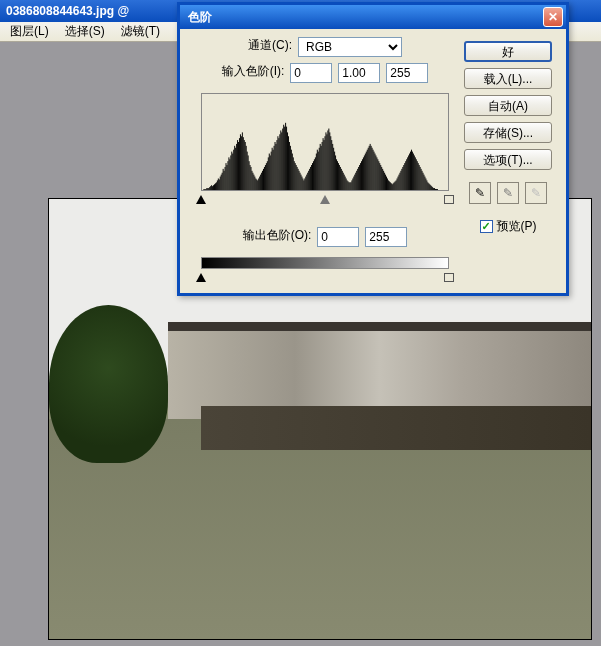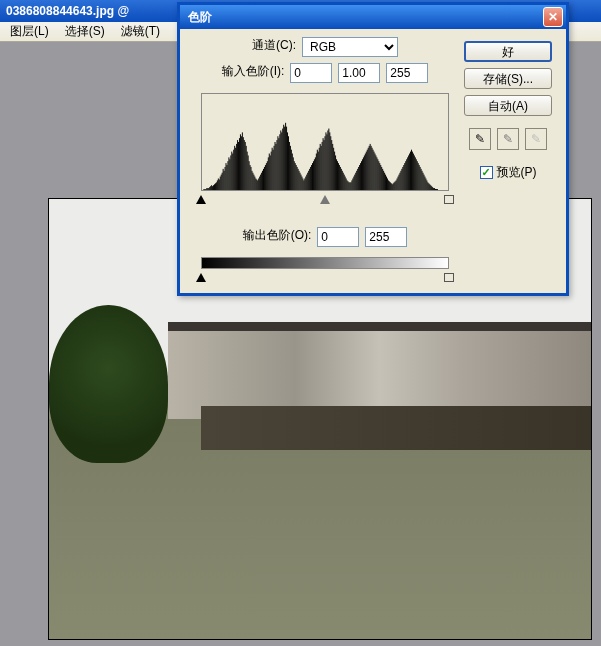--- a/index.html
+++ b/index.html
@@ -17,21 +17,21 @@
 .boats{position:absolute;top:47%;left:28%;right:0;height:10%;background:linear-gradient(to right,#4a4438,#3a3428)}
 .water{position:absolute;top:50%;left:0;right:0;bottom:0;background:linear-gradient(to bottom,#7a7d64,#888a70)}
 .dialog{position:absolute;left:177px;top:2px;width:392px;height:294px;border:3px solid #0a4dbc;background:#ece9d8;box-shadow:2px 2px 6px rgba(0,0,0,.3)}
 .dlg-titlebar{height:24px;background:linear-gradient(#3d8ff0,#0a4dbc);display:flex;align-items:center;justify-content:space-between;padding:0 3px 0 8px;color:#fff;font-weight:bold}
 .close-btn{width:20px;height:20px;background:linear-gradient(#f0a896,#d9573c);border:1px solid #fff;border-radius:3px;display:flex;align-items:center;justify-content:center;color:#fff;font-weight:bold;font-size:13px;cursor:pointer}
 .dlg-body{padding:8px 10px;display:flex}
 .dlg-left{flex:1;display:flex;flex-direction:column;align-items:center;gap:6px}
 .row{display:flex;gap:6px}
 .label{text-align:right}
 select,input[type=text]{border:1px solid #7f9db9;background:#fff;height:20px;font-size:12px;padding:1px 3px}
-select{width:96px}
+select{width:104px}
 .num-input{width:42px;text-align:left}
 .histogram-box{width:248px;height:98px;border:1px solid #888;background:#ece9d8;margin-top:4px;position:relative;overflow:hidden}
 .hist-svg{position:absolute;bottom:0;left:0;width:100%;height:100%}
 .slider-track{width:248px;height:10px;position:relative}
 .tri{width:0;height:0;border-left:5px solid transparent;border-right:5px solid transparent;position:absolute;top:-2px;cursor:pointer}
 .tri-black{border-bottom:9px solid #000;left:-5px}
 .tri-gray{border-bottom:9px solid #777;left:119px}
 .tri-white{border-bottom:9px solid #ece9d8;right:-5px}
 .tri-white::after{content:"";position:absolute;left:-5px;top:0;width:0;height:0;border-left:5px solid transparent;border-right:5px solid transparent;border-bottom:9px solid transparent;outline:1px solid #555;outline-offset:-1px}
 .gradient-bar{width:248px;height:12px;background:linear-gradient(to right,#000,#fff);border:1px solid #888;margin-top:4px}
@@ -105,22 +105,24 @@
         <input type="text" class="num-input" value="255" style="">
       </div>
       <div class="gradient-bar"></div>
       <div class="slider-track">
         <div class="tri tri-black"></div>
         <div class="tri tri-white"></div>
       </div>
     </div>
     <div class="dlg-right">
       <button class="ps-btn primary">好</button>
+      <button class="ps-btn">载入(L)...</button>
+      <button class="ps-btn">自动(A)</button>
       <button class="ps-btn">存储(S)...</button>
-      <button class="ps-btn">自动(A)</button>
+      <button class="ps-btn">选项(T)...</button>
       <div class="eyedroppers">
         <div class="dropper">
             <span>✎</span>
           </div>
         <div class="dropper">
             <span style="color:#777">✎</span>
           </div>
         <div class="dropper">
             <span style="color:#bbb">✎</span>
           </div>

